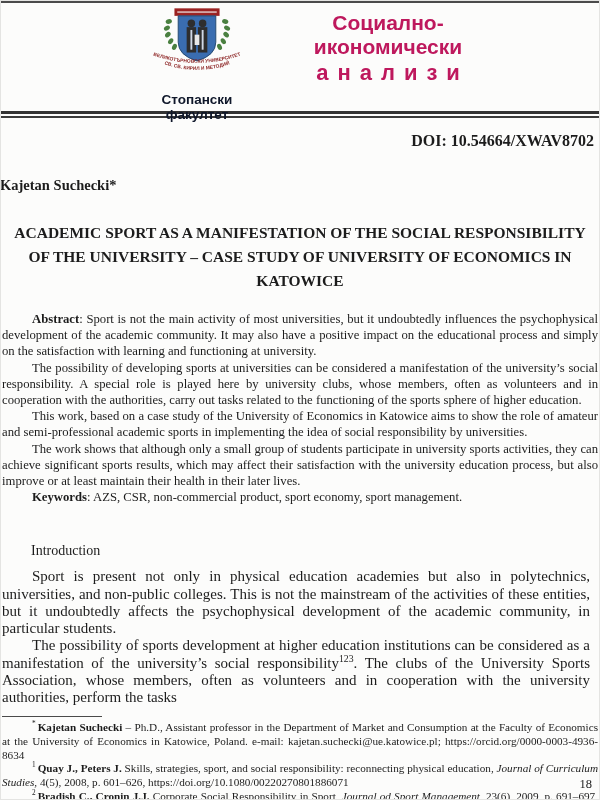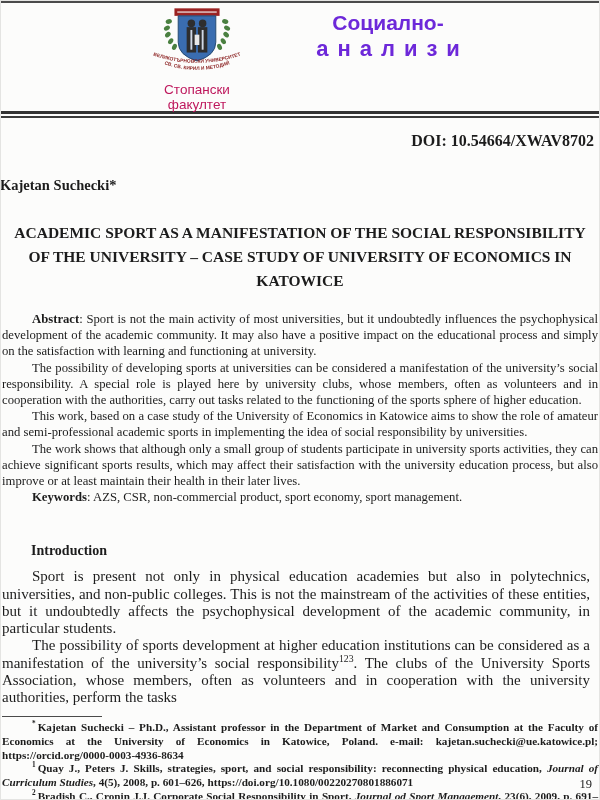--- a/index.html
+++ b/index.html
@@ -8,51 +8,51 @@
     background:#fcfcfb; color:#1c1c1c;
     font-family:"Liberation Serif", serif;
   }
   .top-bar { height:3px; background:#4b4b4b; }
   .page-edge { position:absolute; inset:0; border:1px solid #e4e4e2; pointer-events:none; }
 
   header { position:relative; height:108px; }
   .logo-block { position:absolute; left:146px; top:4px; width:102px; text-align:center; }
   svg.crest { width:94px; height:76px; display:block; margin:0 auto; }
   .faculty {
-    font-family:"Liberation Sans", sans-serif; font-weight:normal;
-    font-size:13.5px; line-height:1.1; color:#be185d; margin-top:0;
+    font-family:"Liberation Sans", sans-serif; font-weight:bold;
+    font-size:13.5px; line-height:1.1; color:#0f172a; margin-top:10px;
   }
   .journal-block {
     position:absolute; left:282px; top:8px; width:212px; text-align:center;
-    font-family:"Liberation Sans", sans-serif; font-weight:bold; color:#6d28d9;
+    font-family:"Liberation Sans", sans-serif; font-weight:bold; color:#be185d;
   }
   .jt { font-size:21px; line-height:1.15; }
   .jt-spaced { font-size:22px; letter-spacing:9px; padding-left:9px; line-height:1.25; }
   .issue { font-family:"Liberation Serif", serif; font-size:13.5px; font-weight:bold; margin-top:12px; }
 
   .rule { border-top:3px solid #333; border-bottom:2px solid #3a3a3a; height:2px; }
 
   .doi { text-align:right; font-weight:bold; font-size:16px; padding:14px 6px 0 0; }
   .author { font-weight:bold; font-size:14.5px; margin-top:27px; }
   .title {
     text-align:center; font-weight:bold; font-size:15.5px; line-height:1.55;
     max-width:572px; margin:27px auto 0;
   }
 
   .abstract { font-size:12.7px; line-height:16.2px; margin:18px 2px 0 2px; }
   .abstract p { margin:0; text-align:justify; text-indent:30px; }
 
-  .section-heading { font-size:14px; font-weight:bold; margin:38px 0 4px 31px; }
+  .section-heading { font-size:14px; font-weight:normal; margin:38px 0 4px 31px; }
   .intro { font-size:15px; line-height:17.2px; margin:9px 10px 0 2px; }
   .intro p { margin:0; text-align:justify; text-indent:30px; }
   sup { font-size:0.65em; line-height:0; }
 
   .fn-divider { width:100px; border-top:1.5px solid #4a4a4a; margin:10px 0 4px 2px; }
   .footnotes { font-size:11.2px; line-height:13.7px; margin:0 2px; }
-  .footnotes p { margin:0; text-align:justify; text-indent:30px;font-weight:bold; }
+  .footnotes p { margin:0; text-align:justify; text-indent:30px; }
   .footnotes sup { margin-right:2px; }
 
   .page-number { position:absolute; right:8px; bottom:8px; font-size:12.5px; }
 </style>
 </head>
 <body>
 
 <div class="top-bar"></div>
 
 <header>
@@ -90,20 +90,21 @@
       </text>
     </svg>
     <div class="faculty">
       <div>Стопански</div>
       <div>факултет</div>
     </div>
   </div>
 
   <div class="journal-block">
     <div class="jt">Социално-</div>
+    <div class="jt">икономически</div>
     <div class="jt jt-spaced">анализи</div>
   </div>
 </header>
 
 <div class="rule"></div>
 
 <div class="doi">DOI: 10.54664/XWAV8702</div>
 
 <div class="author">Kajetan Suchecki*</div>
 
@@ -126,15 +127,15 @@
 
 <div class="fn-divider"></div>
 
 <section class="footnotes">
   <p class="fn"><sup>*</sup><b>Kajetan Suchecki</b><span> – Ph.D., Assistant professor in the Department of Market and Consumption at the Faculty of Economics at the University of Economics in Katowice, Poland. e-mail: kajetan.suchecki@ue.katowice.pl; https://orcid.org/0000-0003-4936-8634</span><i></i><span></span></p>
   <p class="fn"><sup>1</sup><b>Quay J., Peters J.</b><span> Skills, strategies, sport, and social responsibility: reconnecting physical education, </span><i>Journal of Curriculum Studies</i><span>, 4(5), 2008, p. 601–626, https://doi.org/10.1080/00220270801886071</span></p>
   <p class="fn"><sup>2</sup><b>Bradish C., Cronin J.J.</b><span> Corporate Social Responsibility in Sport, </span><i>Journal od Sport Management</i><span>, 23(6), 2009, p. 691–697, https://doi.org/10.1123/jsm.23.6.691</span></p>
   <p class="fn"><sup>3</sup><b>Poland S., Robertson J., Anagnostopoulos C.</b><span> Corporate Social Responsibility in Professional Team Sports Organizations: An Integrative Review, </span><i>Journal of Sport Management</i><span>, 32(6), 2018, 511–530, https://doi.org/10.1123/jsm.2017-0227</span></p>
 </section>
 
-<div class="page-number">19</div>
+<div class="page-number">18</div>
 
 <div class="page-edge"></div>
 
 </body></html>

